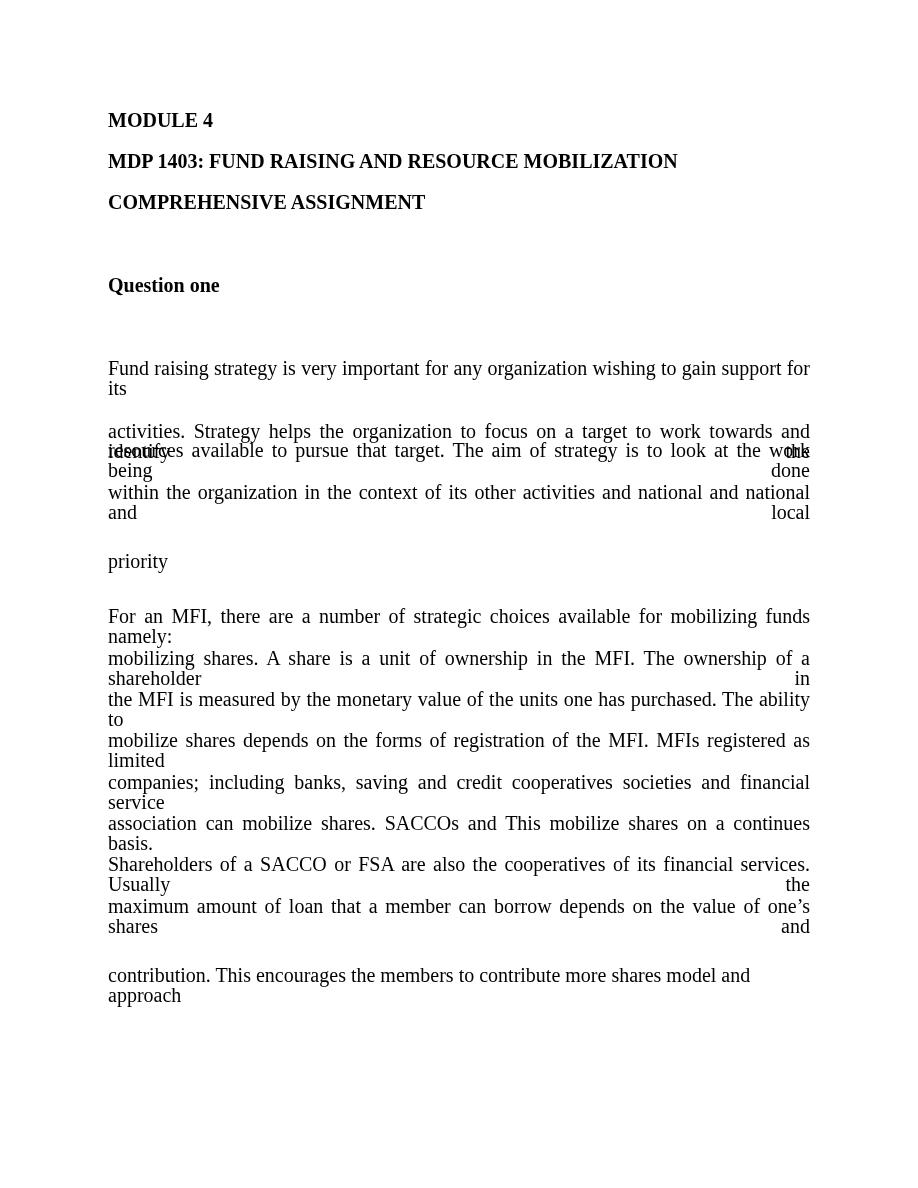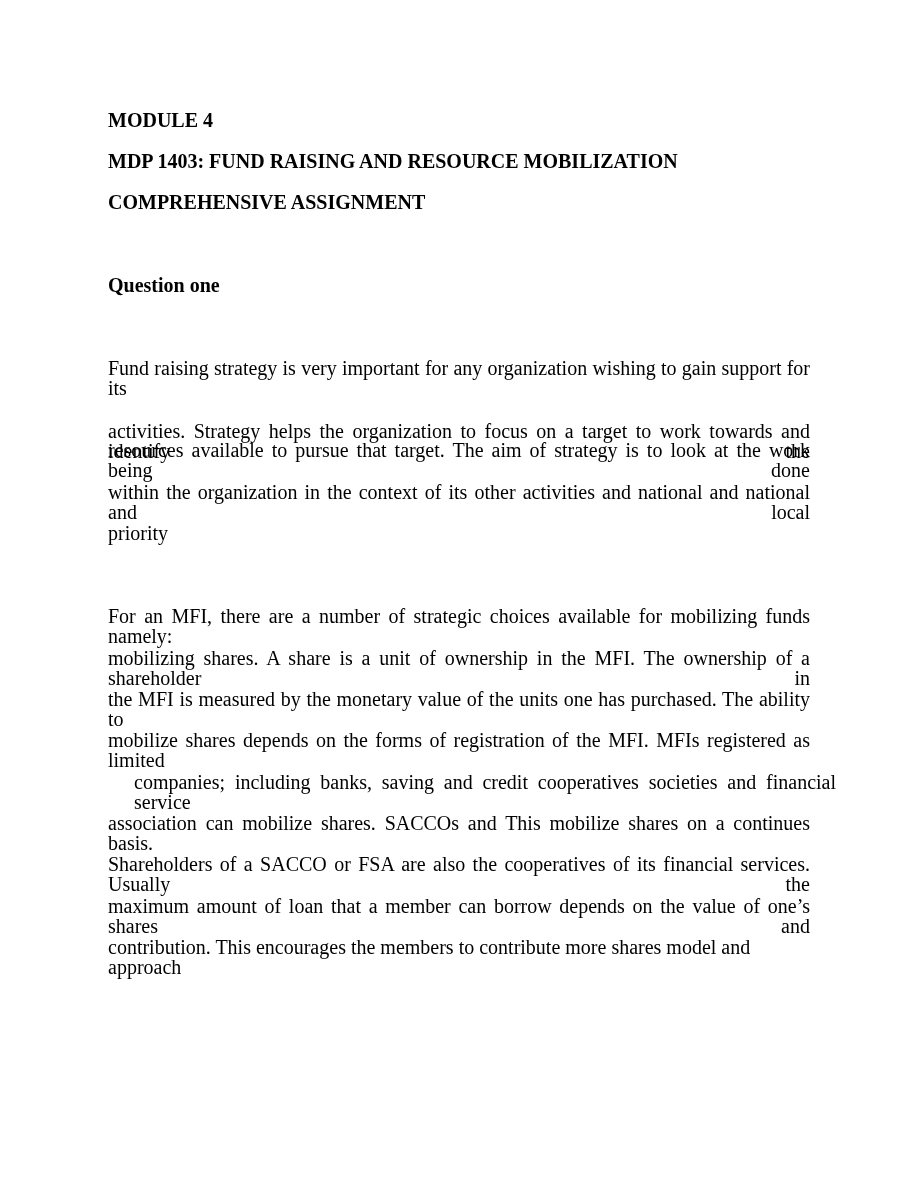--- a/index.html
+++ b/index.html
@@ -35,20 +35,21 @@
       font-weight: bold;
     }
     .justify {
       text-align: justify;
       text-align-last: justify;
       white-space: normal;
     }
     .last {
       text-align: left;
       text-align-last: left;
+      margin-top: 28px;
     }
   </style>
 </head>
 <body>
 
 <div class="page">
 
   <div class="line bold" style="top:110px;">MODULE 4</div>
   <div class="line bold" style="top:151px;">MDP 1403: FUND RAISING AND RESOURCE MOBILIZATION</div>
   <div class="line bold" style="top:192px;">COMPREHENSIVE ASSIGNMENT</div>
@@ -61,20 +62,20 @@
     <div class="line justify" style="top:440px;">resources available to pursue that target. The aim of strategy is to look at the work being done</div>
     <div class="line justify" style="top:482px;">within the organization in the context of its other activities and national and national and local</div>
     <div class="line justify last" style="top:523px;">priority</div>
   </div>
 
   <div>
     <div class="line justify" style="top:606px;">For an MFI, there are a number of strategic choices available for mobilizing funds namely:</div>
     <div class="line justify" style="top:648px;">mobilizing shares. A share is a unit of ownership in the MFI. The ownership of a shareholder in</div>
     <div class="line justify" style="top:689px;">the MFI is measured by the monetary value of the units one has purchased. The ability to</div>
     <div class="line justify" style="top:730px;">mobilize shares depends on the forms of registration of the MFI. MFIs registered as limited</div>
-    <div class="line justify" style="top:772px;margin-left:26px;">companies; including banks, saving and credit cooperatives societies and financial service</div>
+    <div class="line justify" style="top:772px;">companies; including banks, saving and credit cooperatives societies and financial service</div>
     <div class="line justify" style="top:813px;">association can mobilize shares. SACCOs and This mobilize shares on a continues basis.</div>
     <div class="line justify" style="top:854px;">Shareholders of a SACCO or FSA are also the cooperatives of its financial services. Usually the</div>
     <div class="line justify" style="top:896px;">maximum amount of loan that a member can borrow depends on the value of one’s shares and</div>
     <div class="line justify last" style="top:937px;">contribution. This encourages the members to contribute more shares model and approach</div>
   </div>
 
 </div>
 
 </body></html>

